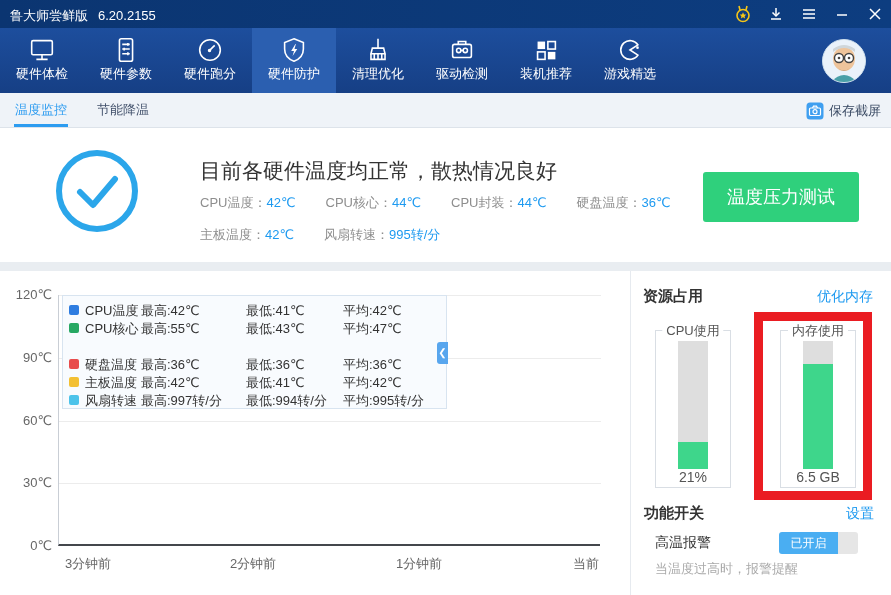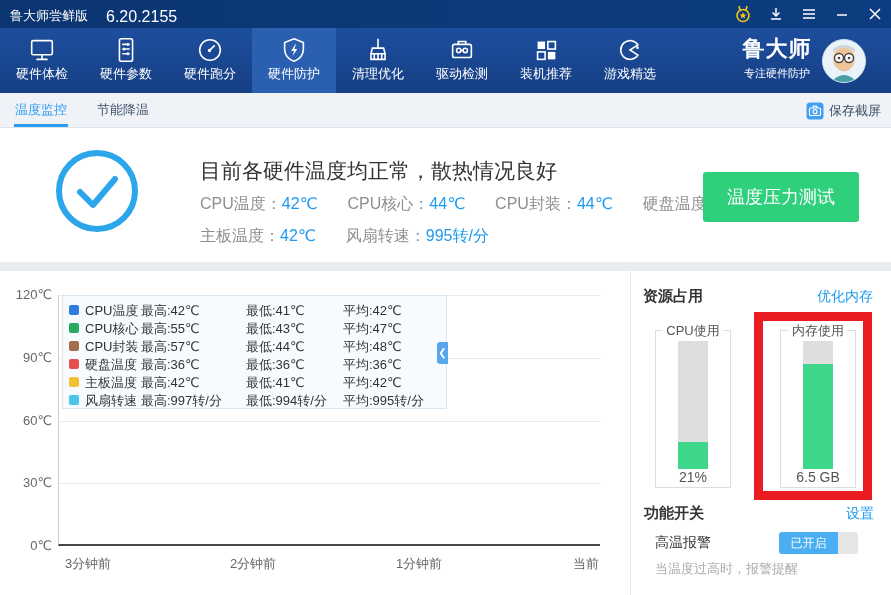--- a/index.html
+++ b/index.html
@@ -3,21 +3,21 @@
 <meta charset="utf-8">
 <style>
   * { margin:0; padding:0; box-sizing:border-box; }
   body { font-family:"Liberation Sans","DejaVu Sans",sans-serif; background:#fff; }
   .app { position:relative; width:891px; height:595px; overflow:hidden; background:#fff; }
 
   
   .titlebar { position:absolute; left:0; top:0; width:891px; height:28px;
     background:linear-gradient(90deg,#0b3571,#0d3d80); color:#fff; }
   .tb-name { position:absolute; left:10px; top:7px; font-size:13px; }
-  .tb-ver  { position:absolute; left:106px; top:8px; font-size:16px; }
+  .tb-ver  { position:absolute; left:98px; top:8px; font-size:13px; }
   .tb-controls { position:absolute; right:0; top:0; height:28px; display:flex; align-items:center; }
   .tb-btn { width:33px; height:28px; display:flex; align-items:center; justify-content:center; cursor:pointer; }
 
   
   .navbar { position:absolute; left:0; top:28px; width:891px; height:65px;
     background:linear-gradient(180deg,#1d4e9d,#163f85); }
   .nav-item { position:absolute; top:0; width:84px; height:65px; text-align:center; color:#fff; cursor:pointer; }
   .nav-item.active { background:#2b5fb0;text-align:center; }
   .nav-ico { margin-top:6px; height:32px; display:flex; align-items:center; justify-content:center; }
   .nav-label { font-size:13px; line-height:16px; }
@@ -38,21 +38,21 @@
     font-size:13px; color:#3a4a63; cursor:pointer; }
   .act-weibo { left:704px; }
   .act-shot  { left:806px; }
 
   
   .status { position:absolute; left:0; top:128px; width:891px; height:134px; background:#fff; }
   .check-wrap { position:absolute; left:54px; top:20px; }
   .st-title { position:absolute; left:200px; top:29px; font-size:21px; color:#333; }
   .metrics-row { position:absolute; left:200px; display:flex; }
   .mr1 { top:66px; } .mr2 { top:98px; }
-  .metric { font-size:16px; margin-right:30px; white-space:nowrap; }
+  .metric { font-size:13px; margin-right:30px; white-space:nowrap; }
   .m-label { color:#8e8e8e; }
   .m-value { color:#1e9af0; }
   .stress-btn { position:absolute; left:703px; top:44px; width:156px; height:50px; border:none;
     border-radius:3px; color:#fff; font-size:18px; font-family:inherit; cursor:pointer; }
 
   .band { position:absolute; left:0; top:262px; width:891px; height:9px; background:#e9edf1; }
 
   
   .main { position:absolute; left:0; top:271px; width:891px; height:324px; background:#fff;padding-left:12px; }
   .vsep { position:absolute; left:630px; top:0; width:1px; height:324px; background:#e6eaef; }
@@ -219,24 +219,20 @@
     <div class="nav-item" style="left:588px">
       <div class="nav-ico">
         <svg width="30" height="30" viewBox="0 0 32 32" fill="none" stroke="#fff" stroke-width="1.7">
           <path d="M16 16 L24.5 10.5 A10 10 0 1 0 24.5 21.5 Z"></path>
           <circle cx="24" cy="13.5" r="1.4" fill="#fff" stroke="none"></circle>
         </svg>
       </div>
       <div class="nav-label">游戏精选</div>
     </div>
 
-    <div class="brand">
-      <div class="brand-name">鲁大师</div>
-      <div class="brand-slogan">专注硬件防护</div>
-    </div>
 
     <div class="avatar">
       <svg width="42" height="42" viewBox="0 0 42 42">
         <circle cx="21" cy="21" r="21" fill="#eaf2fa"></circle>
         <path d="M8 42 Q21 28 34 42 Z" fill="#4aa0a8"></path>
         <ellipse cx="21" cy="19" rx="11" ry="12" fill="#eec49b"></ellipse>
         <path d="M10 12 Q21 4 32 12 L32 9 Q21 1 10 9 Z" fill="#cfd6da"></path>
         <circle cx="16" cy="18" r="4.5" fill="#fff" stroke="#444" stroke-width="1.4"></circle>
         <circle cx="26" cy="18" r="4.5" fill="#fff" stroke="#444" stroke-width="1.4"></circle>
         <path d="M20.5 18 H21.5" stroke="#444" stroke-width="1.4"></path>
@@ -317,27 +313,20 @@
         <span class="lg-min">最低:41℃</span>
         <span class="lg-avg">平均:42℃</span>
       </div>
       <div class="lg-row" style="top:23px">
         <span class="sw" style="background: rgb(39, 168, 99);"></span>
         <span class="lg-name">CPU核心</span>
         <span class="lg-max">最高:55℃</span>
         <span class="lg-min">最低:43℃</span>
         <span class="lg-avg">平均:47℃</span>
       </div>
-      <div class="lg-row" style="top:41px">
-        <span class="sw" style="background: rgb(165, 111, 78);"></span>
-        <span class="lg-name">CPU封装</span>
-        <span class="lg-max">最高:57℃</span>
-        <span class="lg-min">最低:44℃</span>
-        <span class="lg-avg">平均:48℃</span>
-      </div>
       <div class="lg-row" style="top:59px">
         <span class="sw" style="background: rgb(232, 76, 76);"></span>
         <span class="lg-name">硬盘温度</span>
         <span class="lg-max">最高:36℃</span>
         <span class="lg-min">最低:36℃</span>
         <span class="lg-avg">平均:36℃</span>
       </div>
       <div class="lg-row" style="top:77px">
         <span class="sw" style="background: rgb(243, 192, 51);"></span>
         <span class="lg-name">主板温度</span>

